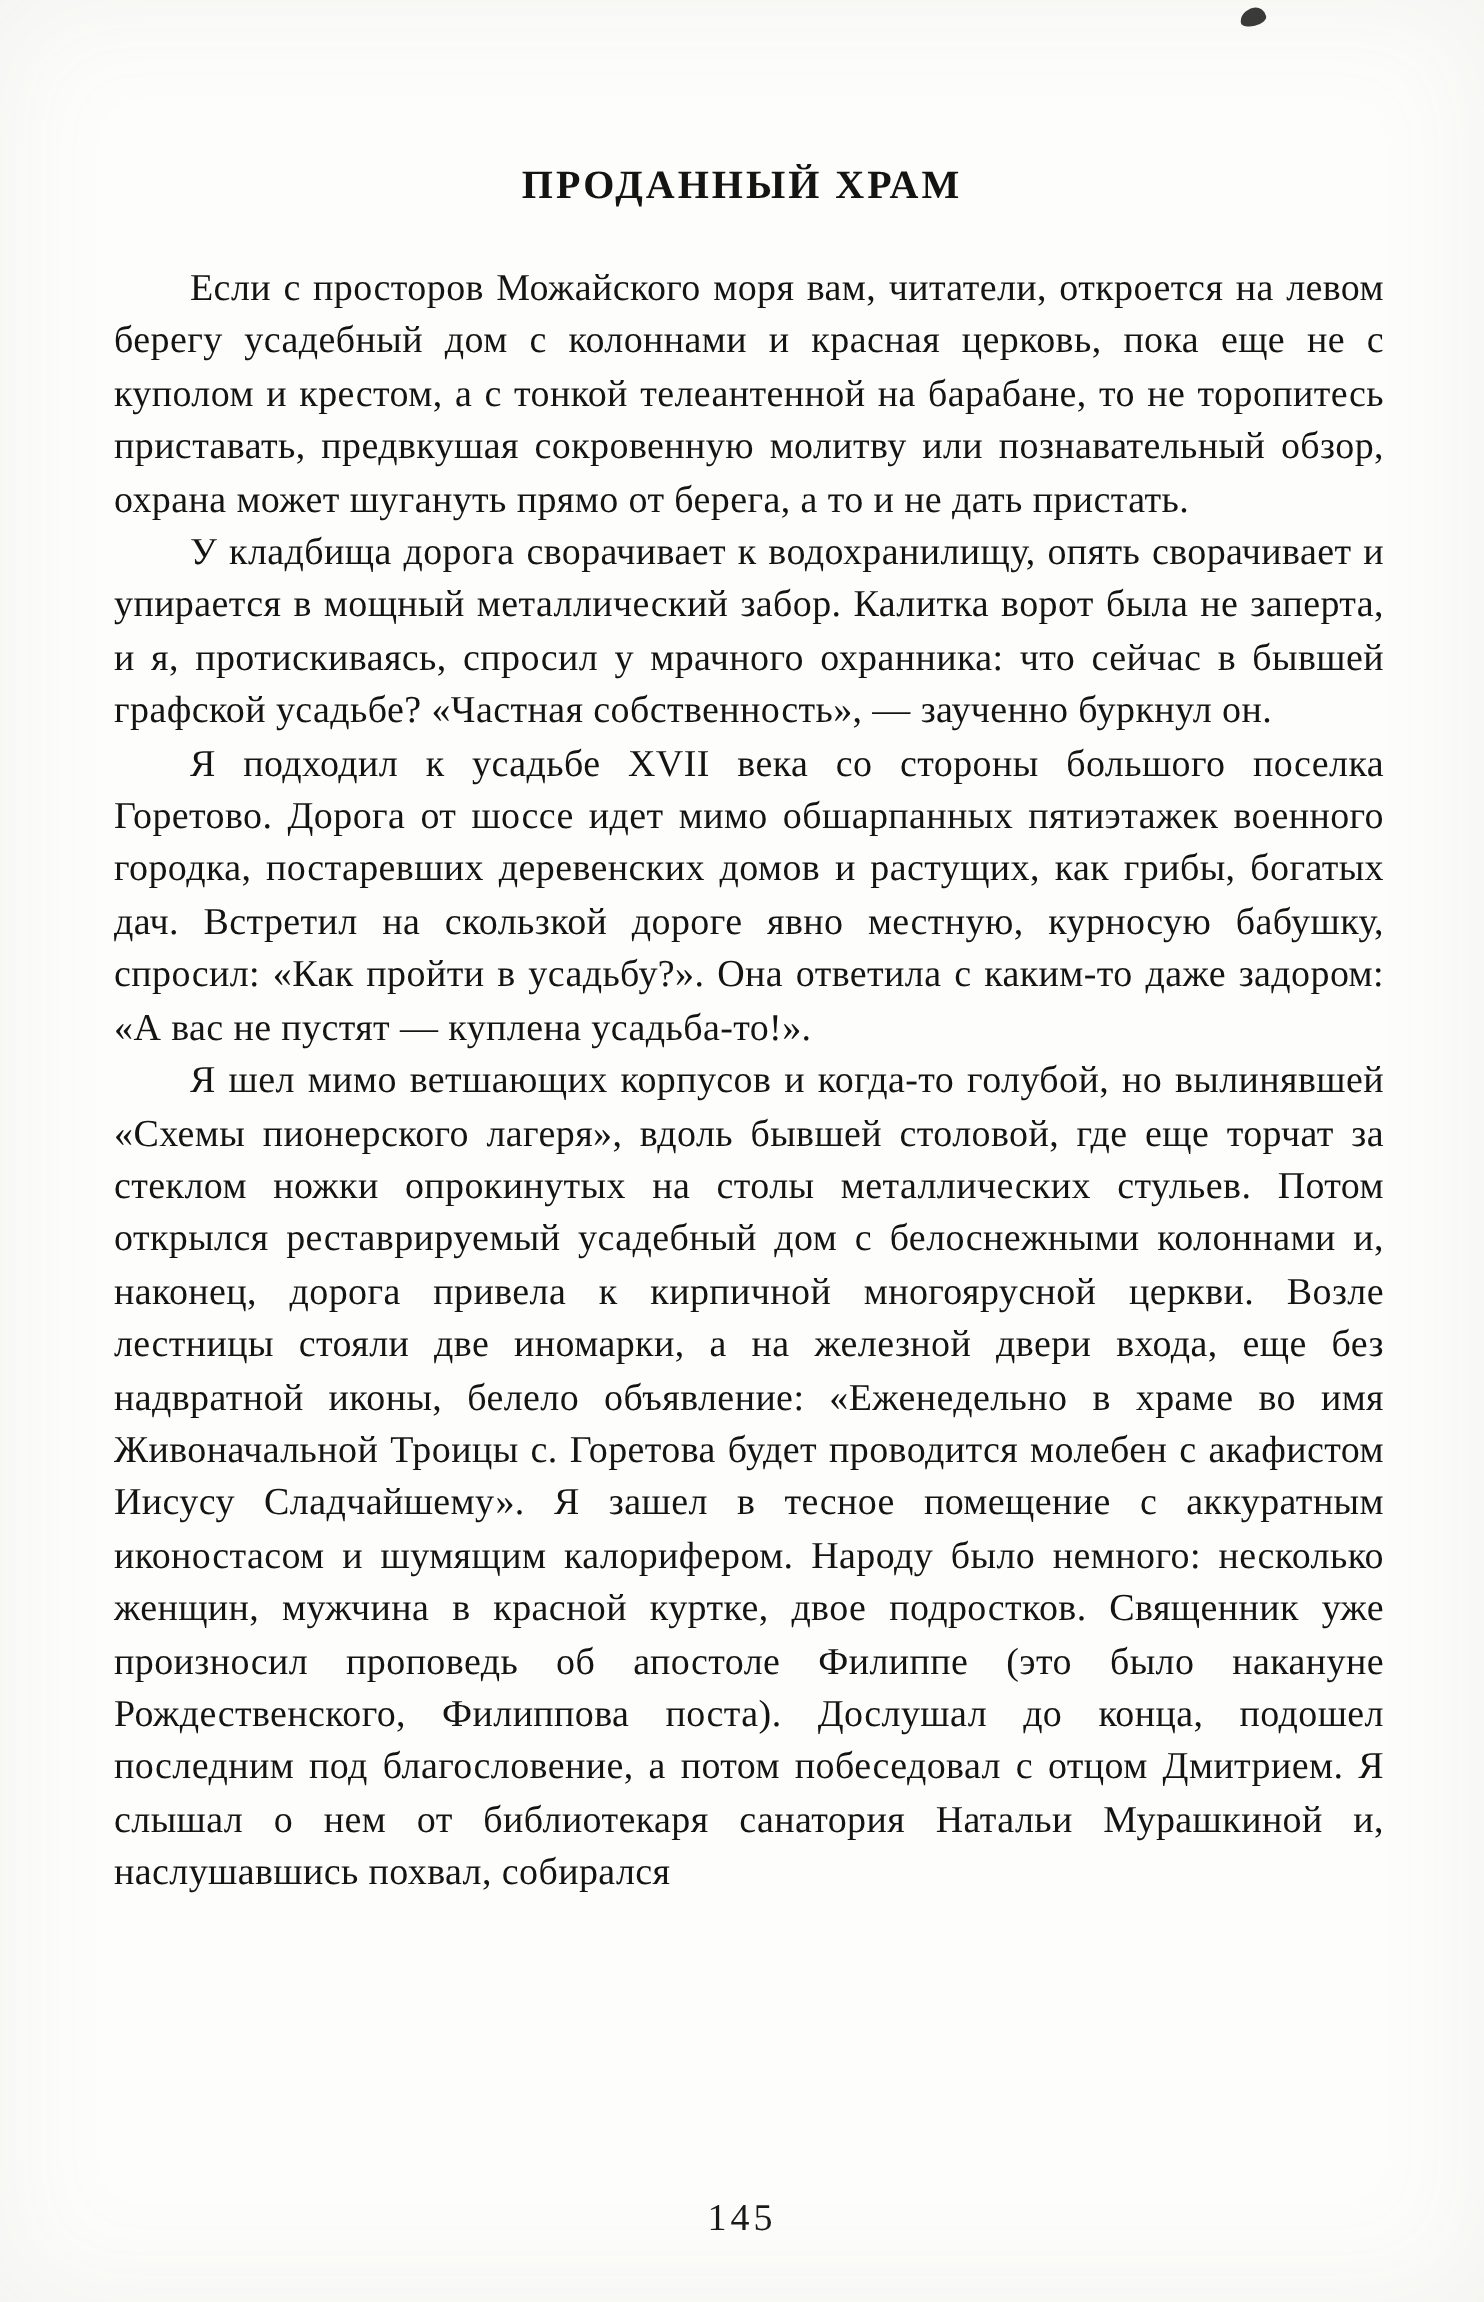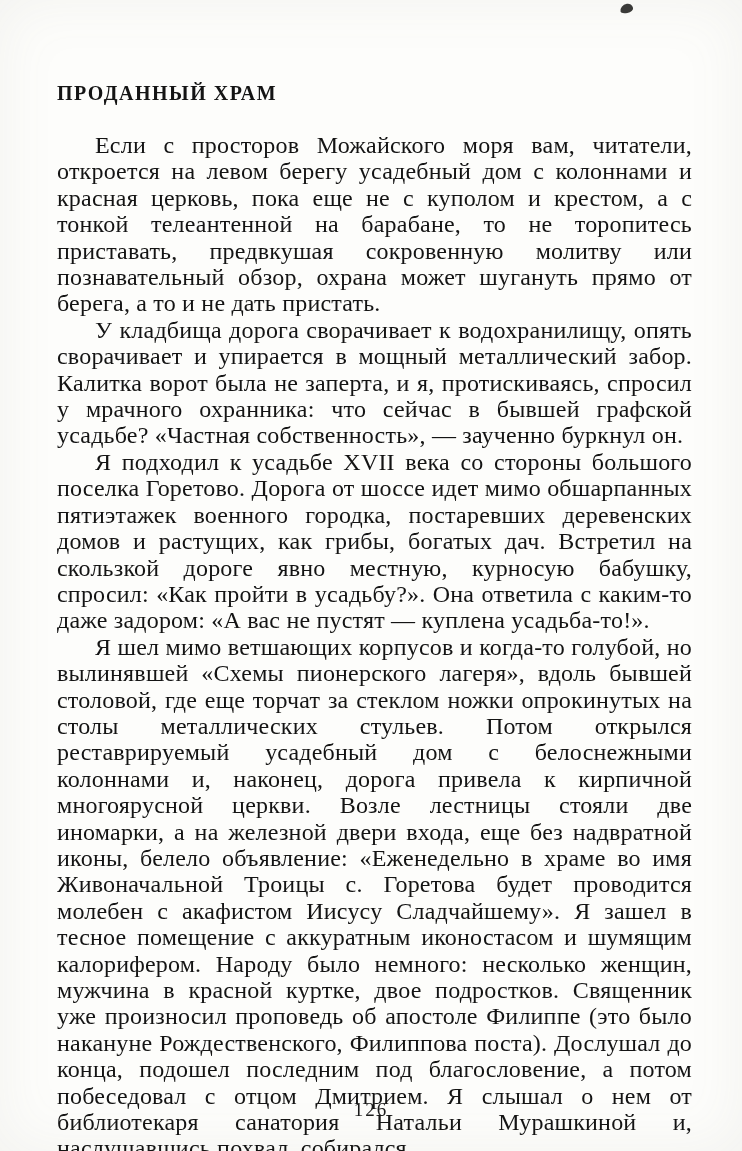--- a/index.html
+++ b/index.html
@@ -25,28 +25,29 @@
     width: 13px;
     height: 9px;
     background: #3a3a38;
     border-radius: 60% 40% 50% 50% / 70% 60% 40% 30%;
     transform: rotate(-12deg);
   }
   .title {
     margin: 82px 57px 27px 57px;
     font-size: 20px;
     font-weight: bold;
+    text-align: center;
     letter-spacing: 1.5px;
   }
   .text-block {
     margin: 0 50px 0 57px;
   }
   .text-block p {
     margin: 0;
-    font-size: 24px;
+    font-size: 19px;
     line-height: 26.4px;
     text-align: justify;
     text-indent: 38px;
     letter-spacing: 0.2px;
   }
   .page-number {
     position: absolute;
     bottom: 30px;
     left: 0;
     width: 100%;
@@ -65,15 +66,15 @@
 
   <h1 class="title">ПРОДАННЫЙ ХРАМ</h1>
 
   <div class="text-block">
     <p>Если с просторов Можайского моря вам, читатели, откроется на левом берегу усадебный дом с колоннами и красная церковь, пока еще не с куполом и крестом, а с тонкой телеантенной на барабане, то не торопитесь приставать, предвкушая сокровенную молитву или познавательный обзор, охрана может шугануть прямо от берега, а то и не дать пристать.</p>
     <p>У кладбища дорога сворачивает к водохранилищу, опять сворачивает и упирается в мощный металлический забор. Калитка ворот была не заперта, и я, протискиваясь, спросил у мрачного охранника: что сейчас в бывшей графской усадьбе? «Частная собственность», — заученно буркнул он.</p>
     <p>Я подходил к усадьбе XVII века со стороны большого поселка Горетово. Дорога от шоссе идет мимо обшарпанных пятиэтажек военного городка, постаревших деревенских домов и растущих, как грибы, богатых дач. Встретил на скользкой дороге явно местную, курносую бабушку, спросил: «Как пройти в усадьбу?». Она ответила с каким-то даже задором: «А вас не пустят — куплена усадьба-то!».</p>
     <p>Я шел мимо ветшающих корпусов и когда-то голубой, но вылинявшей «Схемы пионерского лагеря», вдоль бывшей столовой, где еще торчат за стеклом ножки опрокинутых на столы металлических стульев. Потом открылся реставрируемый усадебный дом с белоснежными колоннами и, наконец, дорога привела к кирпичной многоярусной церкви. Возле лестницы стояли две иномарки, а на железной двери входа, еще без надвратной иконы, белело объявление: «Еженедельно в храме во имя Живоначальной Троицы с. Горетова будет проводится молебен с акафистом Иисусу Сладчайшему». Я зашел в тесное помещение с аккуратным иконостасом и шумящим калорифером. Народу было немного: несколько женщин, мужчина в красной куртке, двое подростков. Священник уже произносил проповедь об апостоле Филиппе (это было накануне Рождественского, Филиппова поста). Дослушал до конца, подошел последним под благословение, а потом побеседовал с отцом Дмитрием. Я слышал о нем от библиотекаря санатория Натальи Мурашкиной и, наслушавшись похвал, собирался</p>
   </div>
 
-  <div class="page-number">126</div>
+  <div class="page-number">145</div>
 
 </div>
 
 </body></html>

